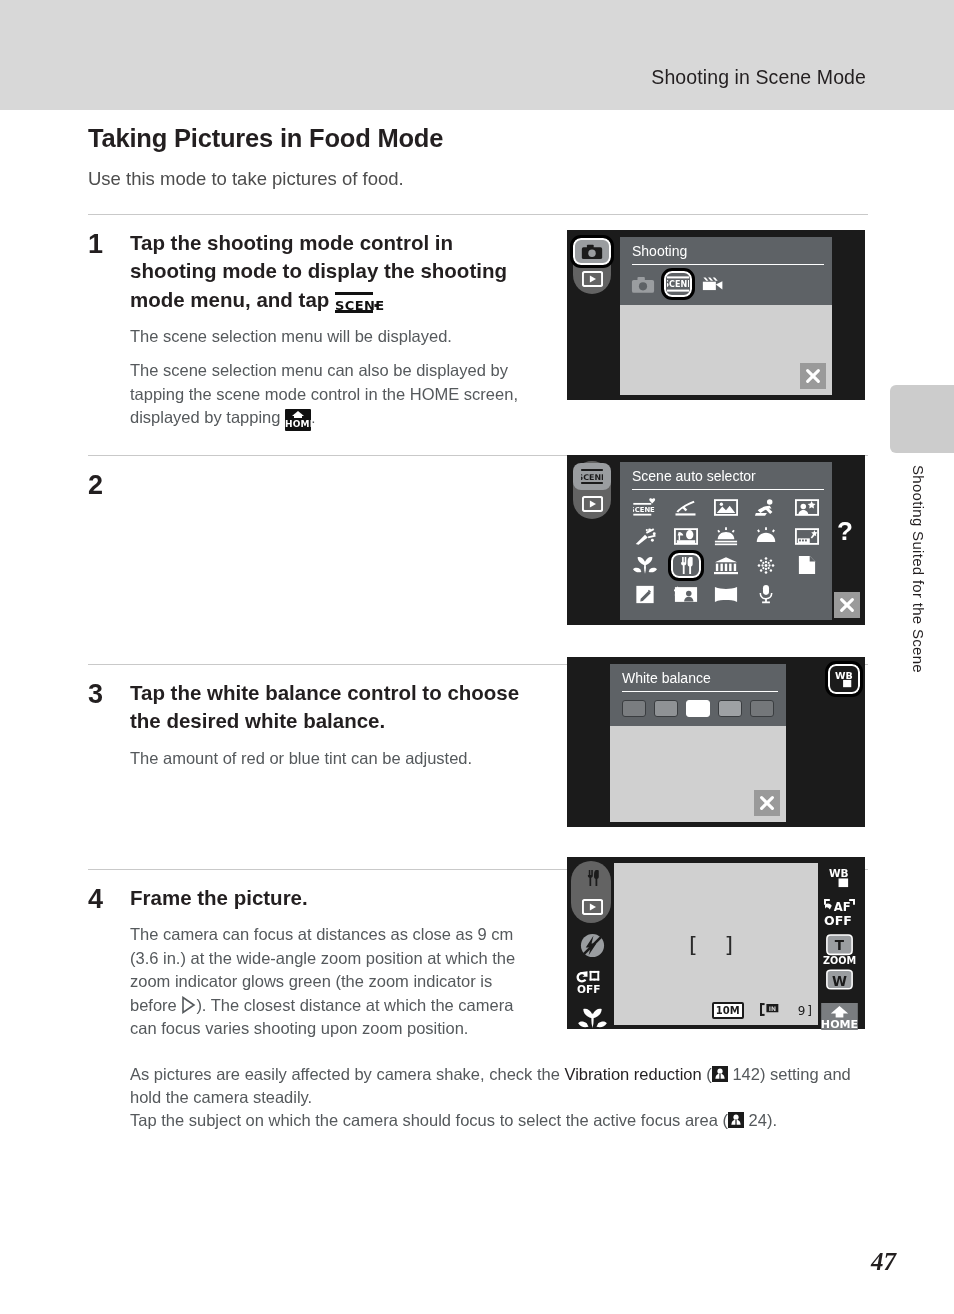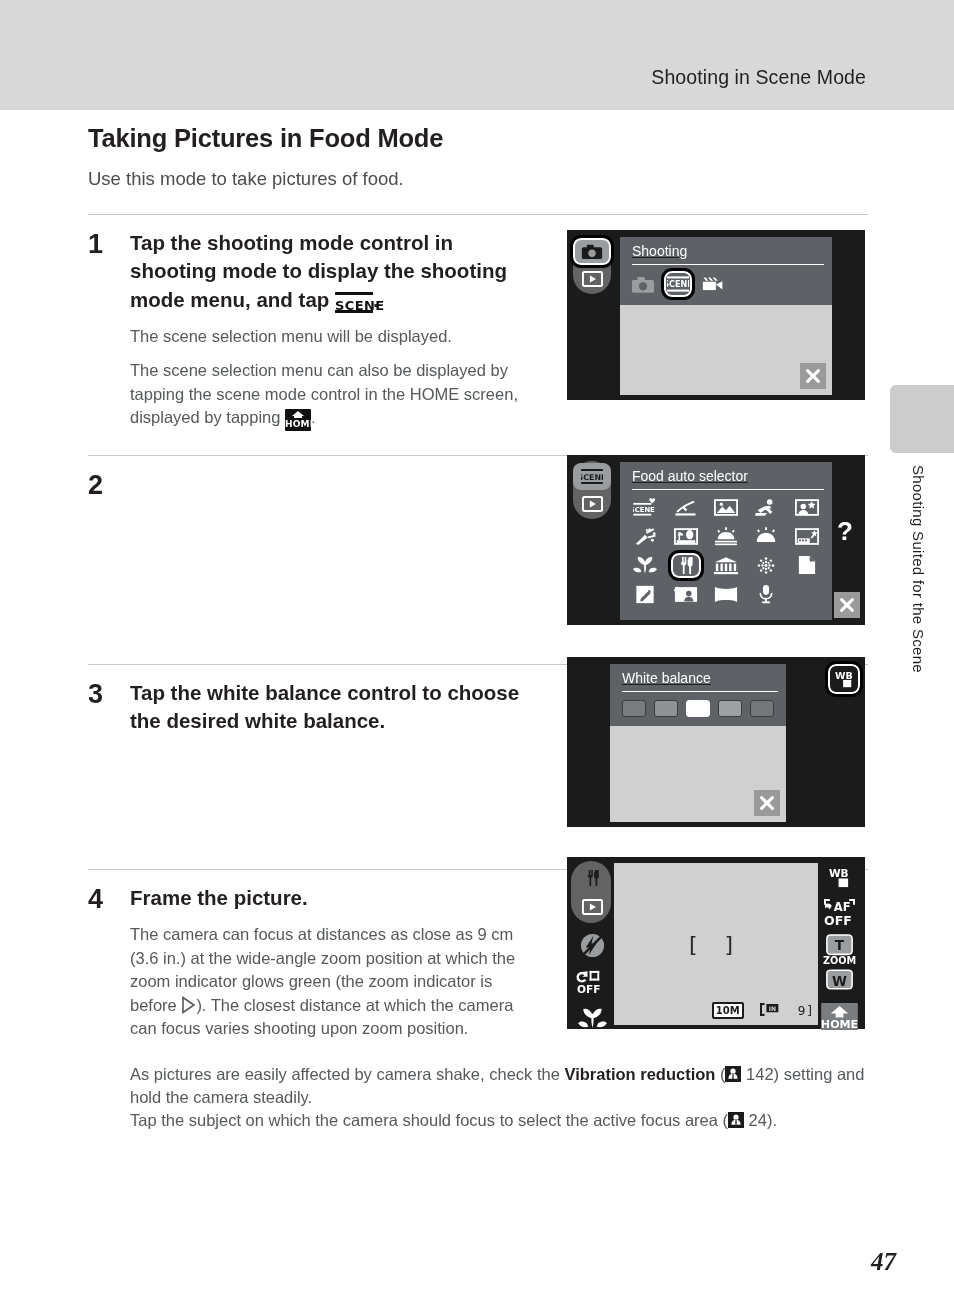--- a/index.html
+++ b/index.html
@@ -67,21 +67,21 @@
   .step-body { flex: 1 1 auto; max-width: 410px; }
   .step-lead {
     font-size: 20.5px; font-weight: 600; line-height: 1.38;
     color: #231f20; margin: 0;
   }
   .step-note {
     font-size: 16.5px; color: #55595c; line-height: 1.42;
     margin-top: 11px;
   }
 
-  .b { font-weight: bold; color: #231f20; }
+  .b { font-weight: normal; color: #231f20; }
 
   
   .g {
     display: inline-block; vertical-align: -2px;
     background: #111; color: #fff;
     font-family: "DejaVu Sans", sans-serif;
     text-align: center;
     line-height: 1;
   }
   .g-scene {
@@ -137,21 +137,20 @@
     border: 1px solid #1b1b1b;
   }
   .screen-inner {
     position: absolute; left: 52px; top: 6px;
     width: 212px; height: 158px;
     background: #d0d0d0;
   }
   .scr-panel {
     position: absolute; left: 0; top: 0; width: 100%;
     background: #5e6266;
-    text-decoration: underline;
   }
   .scr-title {
     color: #ffffff; font-size: 14px; padding: 6px 0 5px 12px;
     font-family: "Liberation Sans", sans-serif;
   }
   .scr-underline {
     height: 1px; background: #ffffff; margin: 0 8px 0 12px;
   }
   .scr-row { display: flex; align-items: center; padding: 6px 0 8px 10px; gap: 8px; }
 
@@ -267,20 +266,21 @@
   <div class="step" style="min-height:184px;">
     <div class="step-num">2</div>
   </div>
 
   <div class="rule"></div>
 
   <div class="step" style="min-height:180px;">
     <div class="step-num">3</div>
     <div class="step-body">
       <p class="step-lead">Tap the white balance control to choose the desired white balance.</p>
+      <div class="step-note">The amount of red or blue tint can be adjusted.</div>
     </div>
   </div>
 
   <div class="rule"></div>
 
   <div class="step">
     <div class="step-num">4</div>
     <div class="step-body">
       <p class="step-lead">Frame the picture.</p>
       <div class="step-note">
@@ -377,21 +377,21 @@
             <path d="M9 5 L16 9 L9 13 Z" fill="#ffffff"></path>
           </svg>
       </div>
     </div>
   </div>
 </div>
 
 <div class="screen" style="left:567px; top:455px;">
   <div class="screen-inner">
     <div class="scr-panel" style="height:158px;">
-      <div class="scr-title">Food auto selector</div>
+      <div class="scr-title">Scene auto selector</div>
       <div class="scr-underline"></div>
       <div class="scene-grid">
 
         <div class="scene-cell">
           <svg viewBox="0 0 26 20" width="24" height="18">
               <g fill="#ffffff">
                 <rect x="0" y="5.5" width="20" height="2"></rect>
                 <rect x="0" y="17.5" width="20" height="2"></rect>
                 <text x="10" y="15.6" font-family="DejaVu Sans" font-size="7.6" font-weight="bold" text-anchor="middle" fill="#ffffff">SCENE</text>
                 <path d="M21 1 c1.6 -1.8 4.6 -0.2 2.6 2.2 l-2.6 2.8 -2.6 -2.8 C16.4 0.8 19.4 -0.8 21 1z"></path>

